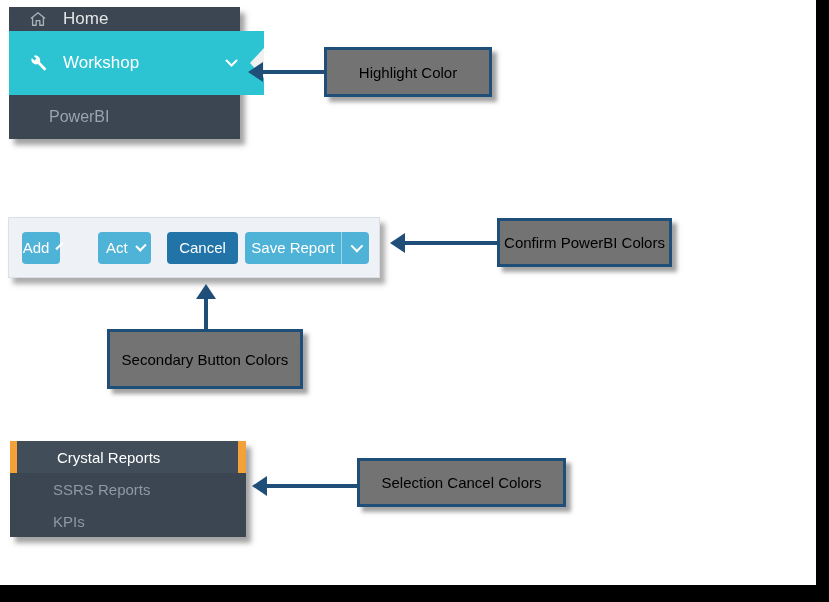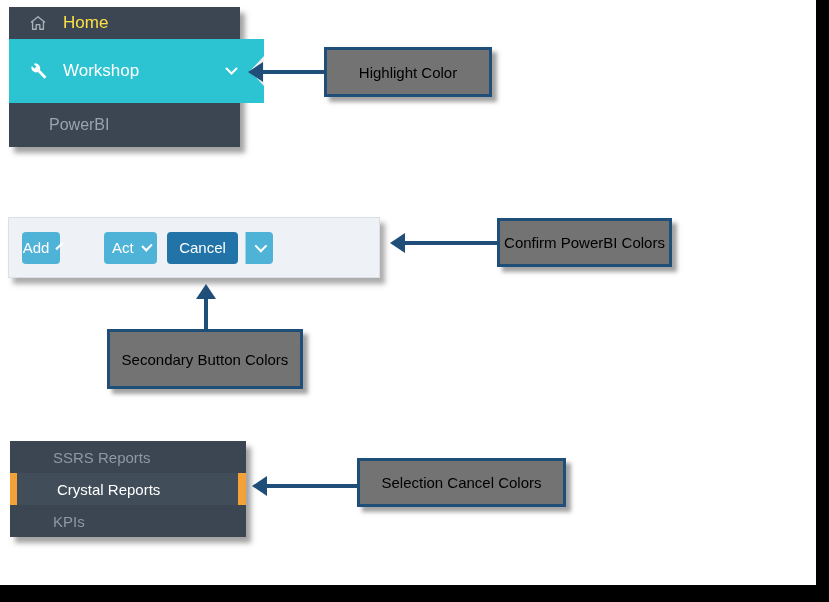--- a/index.html
+++ b/index.html
@@ -14,22 +14,22 @@
   .frame-bottom{position:absolute;left:0;bottom:0;width:829px;height:17px;background:#000;}
 
   
   .sidebar{
     position:absolute;left:9px;top:7px;width:231px;
     background:#3b4652;
     box-shadow:5px 6px 5px rgba(90,90,90,.55);
   }
   .nav-item{
     display:flex;align-items:center;gap:14px;
-    padding:0 0 0 18px;color:#fde047;font-size:17px;
-    height:32px;position:relative;cursor:pointer;
+    padding:0 0 0 18px;color:#e5e5e5;font-size:17px;
+    height:24px;position:relative;cursor:pointer;
   }
   .nav-item .nav-icon{width:22px;height:22px;flex:0 0 22px;display:flex;align-items:center;justify-content:center;}
   .nav-item.highlighted{
     background:#2cc4d2;color:#ffffff;height:64px;
     width:237px; 
     text-align:right;
   }
   .nav-item.sub{height:44px;padding-left:40px;color:#9aa4ae;font-size:16px;}
   .nav-chevron{position:absolute;right:26px;top:50%;transform:translateY(-50%);}
   .notch{
@@ -48,21 +48,21 @@
   }
   .btn{
     height:32px;border:none;border-radius:4px;color:#ffffff;
     font-size:15px;font-family:"Liberation Sans",sans-serif;
     display:flex;align-items:center;justify-content:center;gap:8px;
     cursor:pointer;padding:0 14px;box-sizing:border-box;
   }
   .btn.secondary{background:#4fb3d8;}
   .btn.confirm{background:#2173a8;}
   .btn-add{position:absolute;left:13px;width:38px;padding:8px;}
-  .btn-act{position:absolute;left:89px;width:53px;padding:8px;margin-left:6px;}
+  .btn-act{position:absolute;left:89px;width:53px;padding:8px;}
   .btn-cancel{position:absolute;left:158px;width:71px;}
   .split-btn{position:absolute;left:236px;width:124px;height:32px;display:flex;}
   .split-main{
     background:#4fb3d8;border-radius:4px 0 0 4px;width:96px;height:32px;
     display:flex;align-items:center;justify-content:center;
     color:#fff;font-size:15px;cursor:pointer;
   }
   .split-caret{
     background:#4fb3d8;border-radius:0 4px 4px 0;width:28px;height:32px;
     border-left:1px solid #9ad9ec;box-sizing:border-box;
@@ -157,33 +157,36 @@
     <span class="chev small"></span>
   </button>
   <button class="btn secondary btn-act">
     <span>Act</span>
     <span class="chev small"></span>
   </button>
   <button class="btn confirm btn-cancel">
     <span>Cancel</span>
   </button>
   <div class="split-btn">
+    <div class="split-main">
+      <span>Save Report</span>
+    </div>
     <div class="split-caret">
       <span class="chev small"></span>
     </div>
   </div>
 </div>
 
 <div class="report-list">
+  <div class="list-item selected">
+    <span>Crystal Reports</span>
+  </div>
   <div class="list-item">
     <span>SSRS Reports</span>
   </div>
-  <div class="list-item selected">
-    <span>Crystal Reports</span>
-  </div>
   <div class="list-item">
     <span>KPIs</span>
   </div>
 </div>
 
 <div class="callout co-highlight">
   <span>Highlight Color</span>
 </div>
 <div class="arrow-head-left" style="left:248px;top:62px;"></div>
 <div class="arrow-line-h" style="left:261px;top:70px;width:63px;"></div>

